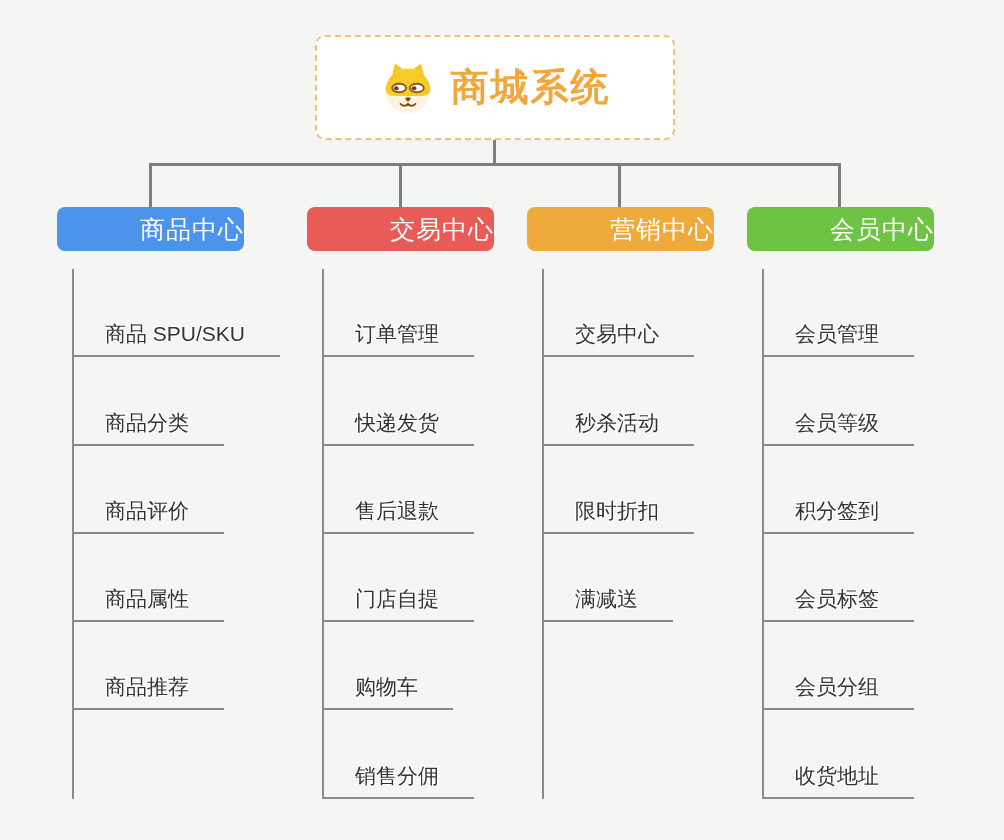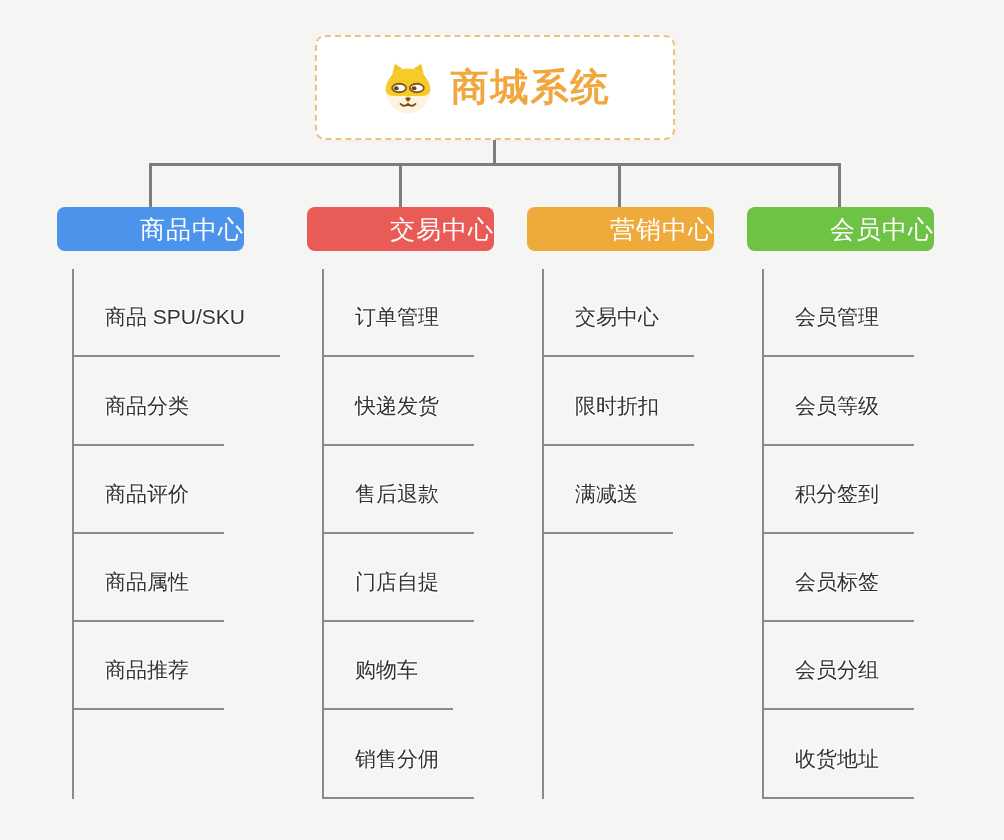--- a/index.html
+++ b/index.html
@@ -66,21 +66,21 @@
     left: 15px; top: 62px;
     width: 2px; height: 530px;
     background: #8a8a8a;
   }
   .leaf-list { position: absolute; left: 15px; top: 62px; }
   .leaf {
     width: fit-content;
     height: 88.3px;
     display: flex;
     align-items: flex-end;
-    padding: 0 35px 24px 33px;
+    padding: 0 35px 7px 33px;
     border-bottom: 2px solid #8a8a8a;
     white-space: nowrap;
   }
   .leaf-label {
     font-size: 21px;
     color: #333333;
     text-shadow: 1px 1px 0 rgba(255,255,255,.9), -1px -1px 0 rgba(255,255,255,.9),
                  1px -1px 0 rgba(255,255,255,.9), -1px 1px 0 rgba(255,255,255,.9);
   }
 </style>
@@ -170,20 +170,23 @@
 <div class="branch-col col-3">
   <div class="branch-box" style="background-color: rgb(239, 170, 60); padding-left: 27px;">
     <span>营销中心</span>
   </div>
   <div class="spine"></div>
   <div class="leaf-list">
     <div class="leaf">
         <span class="leaf-label">交易中心</span>
       </div>
     <div class="leaf">
+        <span class="leaf-label">秒杀活动</span>
+      </div>
+    <div class="leaf">
         <span class="leaf-label">限时折扣</span>
       </div>
     <div class="leaf">
         <span class="leaf-label">满减送</span>
       </div>
   </div>
 </div>
 
 <div class="branch-col col-4">
   <div class="branch-box" style="background-color: rgb(110, 194, 68);">

